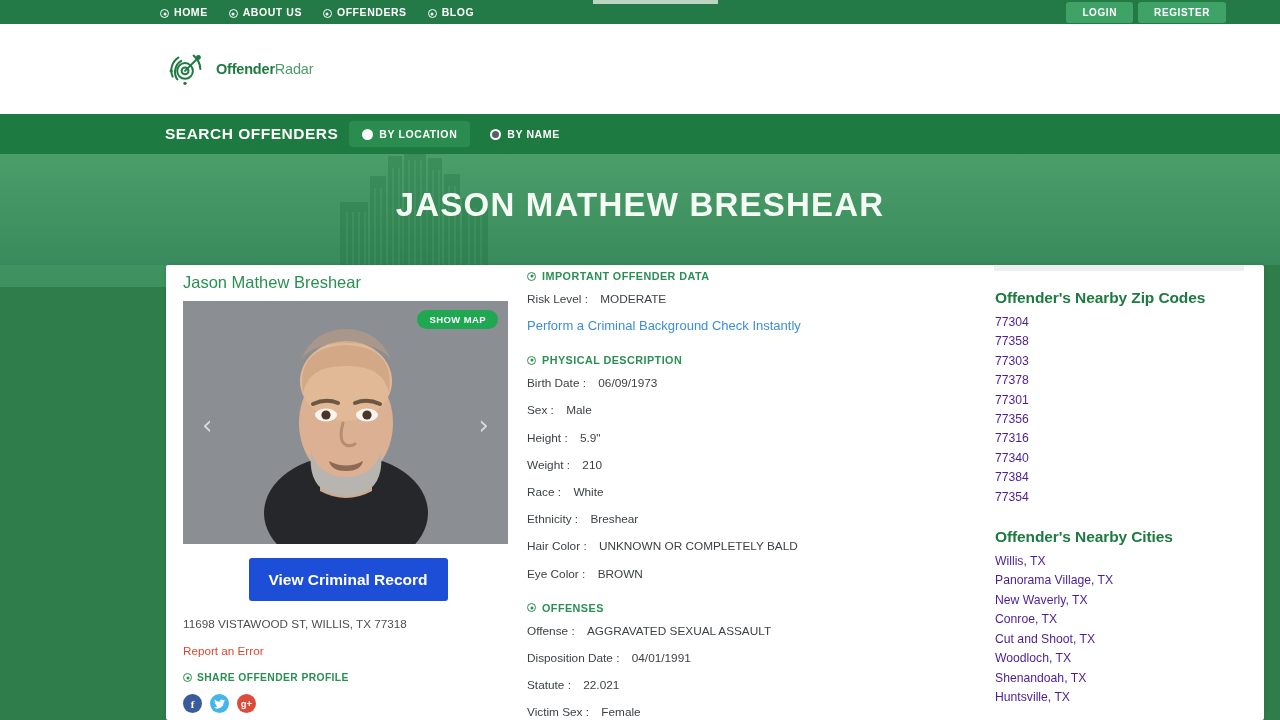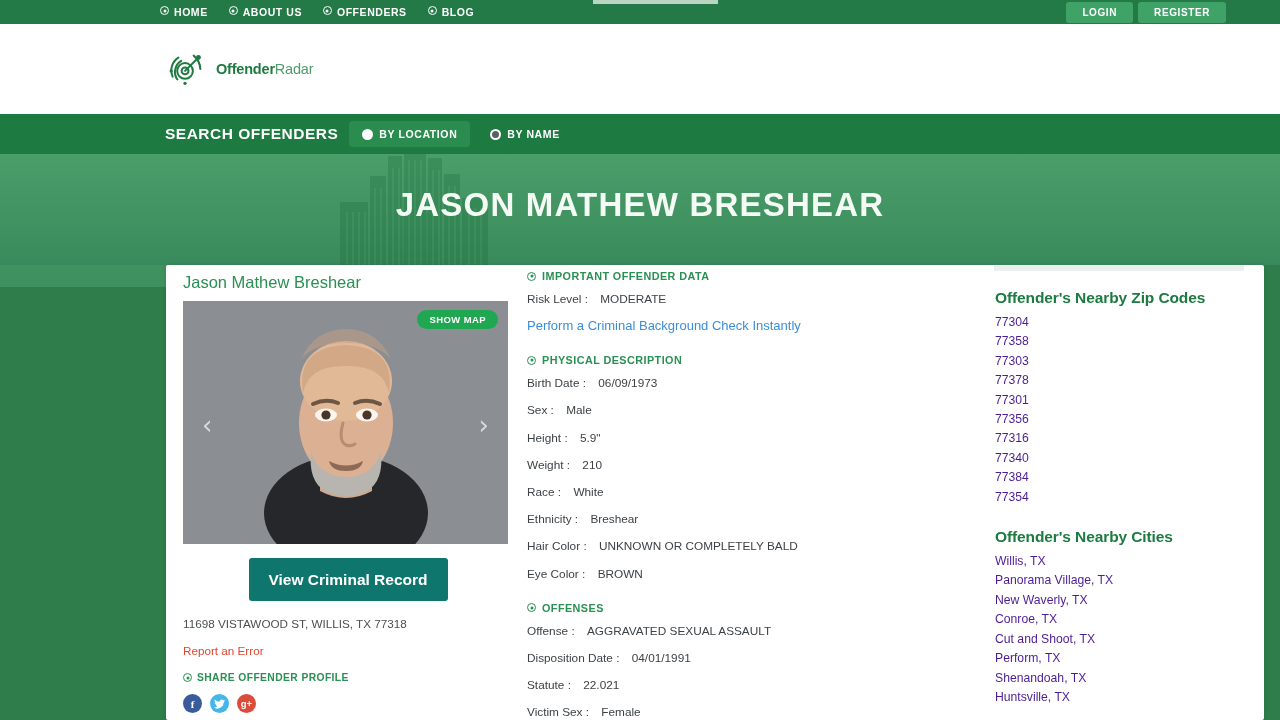--- a/index.html
+++ b/index.html
@@ -18,21 +18,21 @@
     position: relative;
   }
   .topbar-ghost {
     position: absolute; left: 593px; top: 0px;
     width: 125px; height: 4px; background: #eef3ee; opacity: .75;
   }
   .topnav { display: flex; align-items: center; margin-left: 160px; gap: 21px; }
   .topnav a {
     color: #ffffff; text-decoration: none;
     font-size: 10.5px; font-weight: bold; letter-spacing: .55px;
-    display: flex; align-items: flex-start; gap: 5px;
+    display: flex; align-items: flex-end; gap: 5px;
     text-transform: uppercase;
   }
   .dot-ico {
     width: 9px; height: 9px; border-radius: 50%;
     border: 1.5px solid #ffffff; position: relative; flex: none;
   }
   .dot-ico::after {
     content: ""; position: absolute; left: 50%; top: 50%;
     transform: translate(-50%,-50%);
     width: 3px; height: 3px; border-radius: 50%; background: #ffffff;
@@ -141,21 +141,21 @@
   }
   .arrow {
     position: absolute; top: 111px; color: #d8dbdd;
     font-size: 26px; cursor: pointer; line-height: 1;
     user-select: none; font-family: "DejaVu Sans", sans-serif;
   }
   .arrow.prev { left: 19px; }
   .arrow.next { right: 19px; }
   .view-rec {
     display: block; margin: 14px auto 0; width: 199px; height: 43px;
-    background: #0f766e; color: #fff; border: none; border-radius: 3px;
+    background: #1d4ed8; color: #fff; border: none; border-radius: 3px;
     cursor: pointer; font-family: inherit; font-size: 15.5px; font-weight: bold;
   }
   .addr { margin-top: 16px; font-size: 11.7px; color: #4a4f53; }
   .report { margin-top: 14px; font-size: 11.7px; color: #e0452f; cursor: pointer; }
   .share {
     margin-top: 15px; display: flex; align-items: center; gap: 5px;
     color: #2a9052; font-size: 10.3px; font-weight: bold; letter-spacing: .4px;
   }
   .dot-ico.green { border-color: #2a9052; width: 9px; height: 9px; }
   .dot-ico.green::after { background: #2a9052; }
@@ -438,18 +438,18 @@
       <a class="side-link" href="#">77340</a>
       <a class="side-link" href="#">77384</a>
       <a class="side-link" href="#">77354</a>
 
       <div class="side-head second">Offender's Nearby Cities</div>
       <a class="side-link" href="#">Willis, TX</a>
       <a class="side-link" href="#">Panorama Village, TX</a>
       <a class="side-link" href="#">New Waverly, TX</a>
       <a class="side-link" href="#">Conroe, TX</a>
       <a class="side-link" href="#">Cut and Shoot, TX</a>
-      <a class="side-link" href="#">Perform, TX</a>
+      <a class="side-link" href="#">Woodloch, TX</a>
       <a class="side-link" href="#">Shenandoah, TX</a>
       <a class="side-link" href="#">Huntsville, TX</a>
     </div>
   </div>
 </div>
 
 </body></html>

